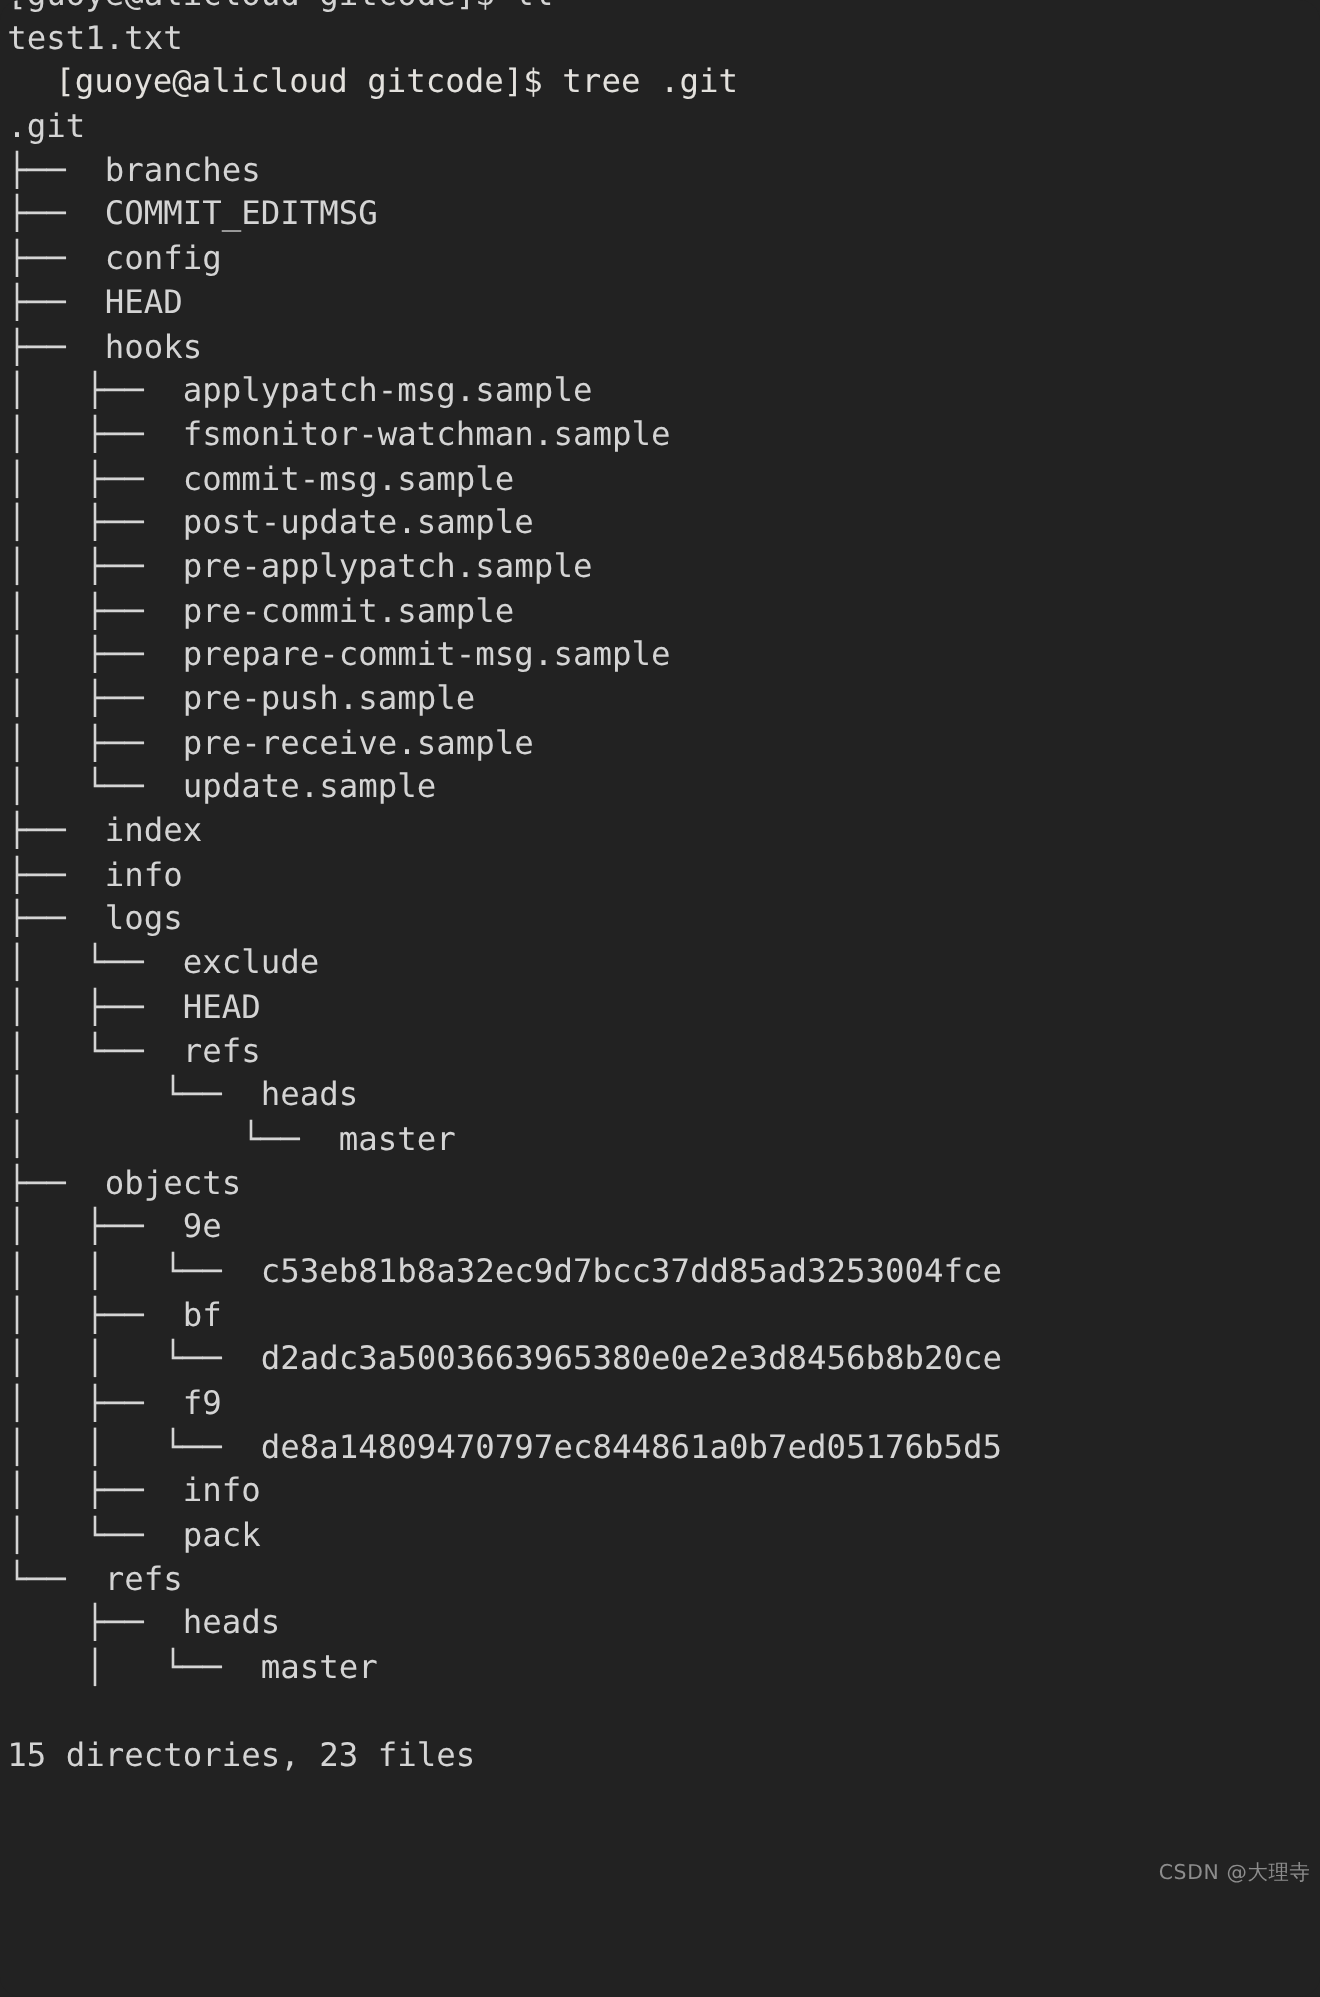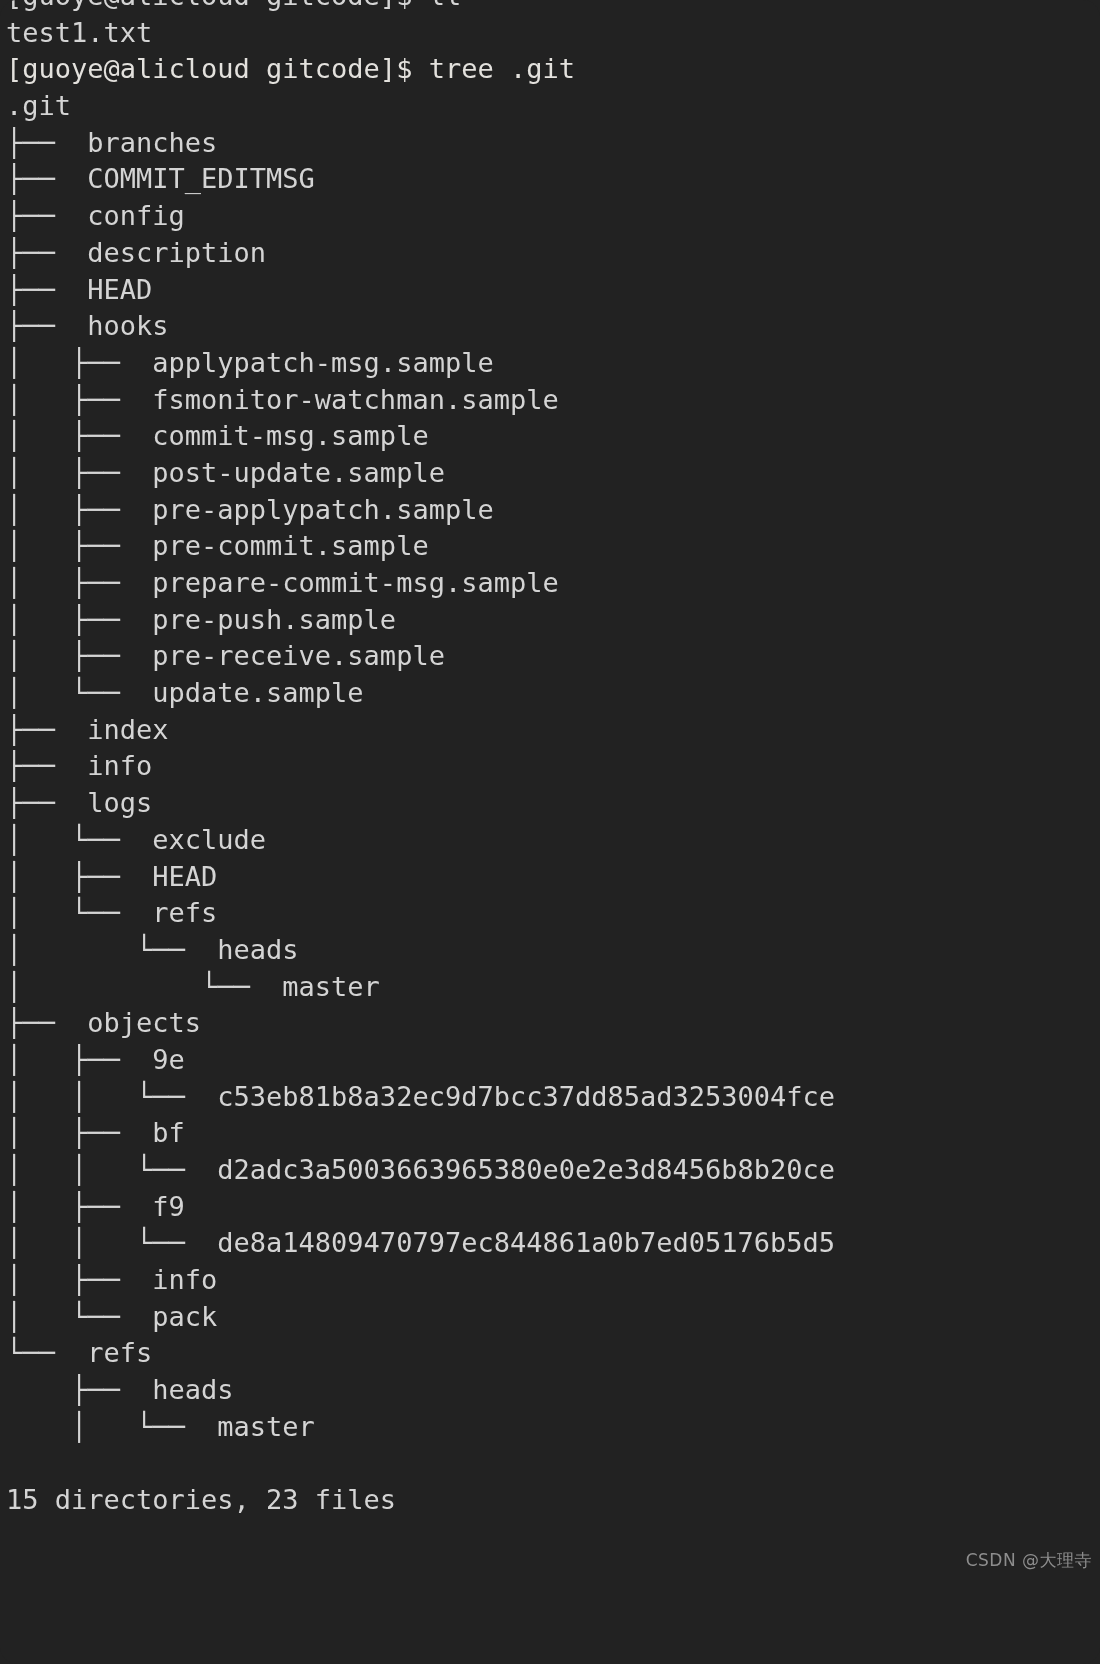--- a/index.html
+++ b/index.html
@@ -33,21 +33,21 @@
   .line {
     display: block;
     white-space: pre;
     font-family: "DejaVu Sans Mono", "Liberation Mono", monospace;
     font-size: 27px;
     line-height: 36.7px;
     letter-spacing: 0px;
     color: #d4d4d4;
     height: 36.7px;
   }
-  .line.prompt { color: #e3e1dd; }
+  .line.prompt { color: #e3e1dd; margin-left: 40px; }
   .blankline { height: 36.7px; display:block; }
   .watermark {
     position: absolute;
     right: 8px;
     bottom: 92px;
     font-family: "DejaVu Sans", "Liberation Sans", sans-serif;
     font-size: 17px;
     color: #8d8d8d;
     white-space: pre;
     letter-spacing: 0.5px;
@@ -59,21 +59,20 @@
 
 <div id="terminal">
   <div id="scroll-clip">
     <span class="line">[guoye@alicloud gitcode]$ ll</span>
     <span class="line">test1.txt</span>
     <span class="line prompt">[guoye@alicloud gitcode]$ tree .git</span>
     <span class="line">.git</span>
     <span class="line">├──  branches</span>
     <span class="line">├──  COMMIT_EDITMSG</span>
     <span class="line">├──  config</span>
-    <span class="line">├──  description</span>
     <span class="line">├──  HEAD</span>
     <span class="line">├──  hooks</span>
     <span class="line">│   ├──  applypatch-msg.sample</span>
     <span class="line">│   ├──  fsmonitor-watchman.sample</span>
     <span class="line">│   ├──  commit-msg.sample</span>
     <span class="line">│   ├──  post-update.sample</span>
     <span class="line">│   ├──  pre-applypatch.sample</span>
     <span class="line">│   ├──  pre-commit.sample</span>
     <span class="line">│   ├──  prepare-commit-msg.sample</span>
     <span class="line">│   ├──  pre-push.sample</span>

